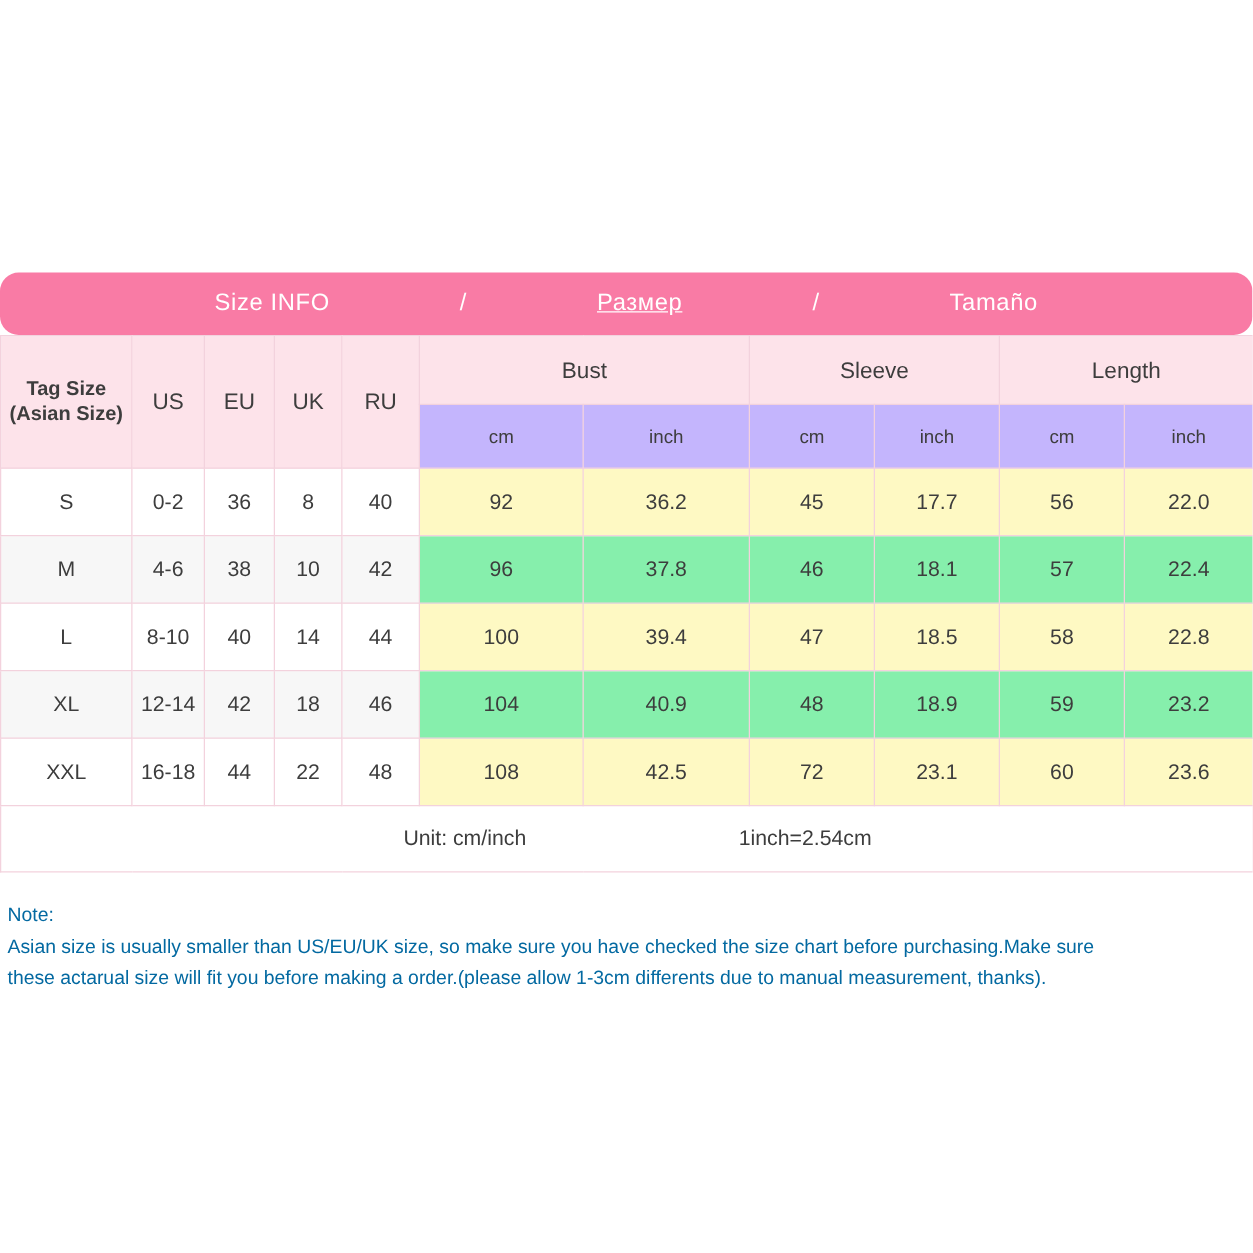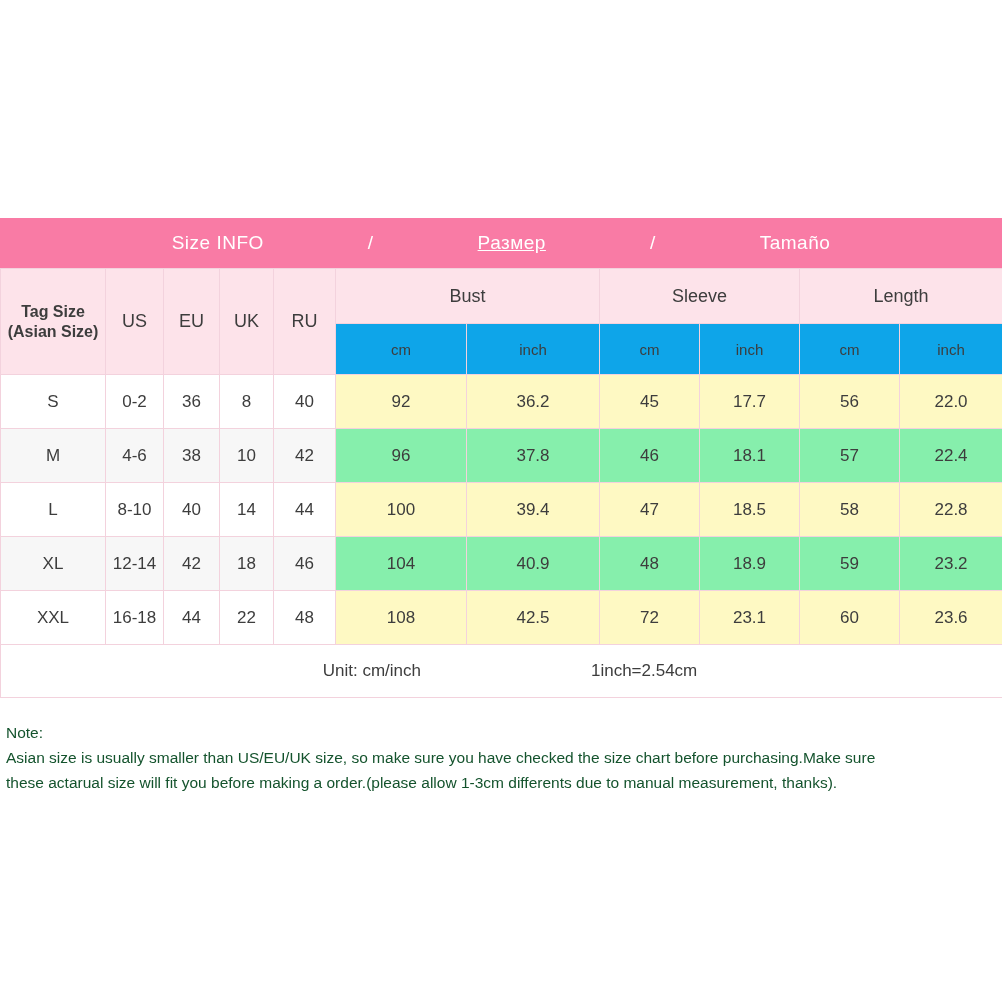--- a/index.html
+++ b/index.html
@@ -29,20 +29,21 @@
   
   .title-bar {
     display: flex;
     align-items: center;
     justify-content: center;
     height: 50px;
     background: #f97ba5;
     color: #ffffff;
     font-size: 19px;
     letter-spacing: .5px;
+    border-radius: 15px;
   }
   .title-bar .seg {
     padding: 0 0;
   }
   .title-bar .t1 { margin-right: 104px; }
   .title-bar .slash1 { margin-right: 104px; }
   .title-bar .t2 { margin-right: 104px; text-decoration: underline; }
   .title-bar .slash2 { margin-right: 104px; }
 
   
@@ -60,21 +61,21 @@
   }
   
   .hdr-main td {
     background: #fde3ea;
     font-size: 18px;
     font-weight: bold;
     height: 52px;
     color: #333;
   }
   .hdr-sub td {
-    background: #0ea5e9;
+    background: #c4b5fd;
     font-size: 15px;
     height: 48px;
     color: #444;
   }
   .hdr-main td.tag-cell {
     font-size: 16px;
     line-height: 1.25;
     font-weight: bold;
   }
 
@@ -101,21 +102,21 @@
     justify-content: center;
     gap: 170px;
   }
 
   
   .note {
     margin-top: 22px;
     padding: 0 6px 0 6px;
     font-size: 15.5px;
     line-height: 1.62;
-    color: #14532d;
+    color: #0369a1;
   }
   .note .note-label { display: block; }
   .note .note-line { display: block; }
 </style>
 </head>
 <body>
 
 <div class="page">
   <div class="chart-wrap">
 

